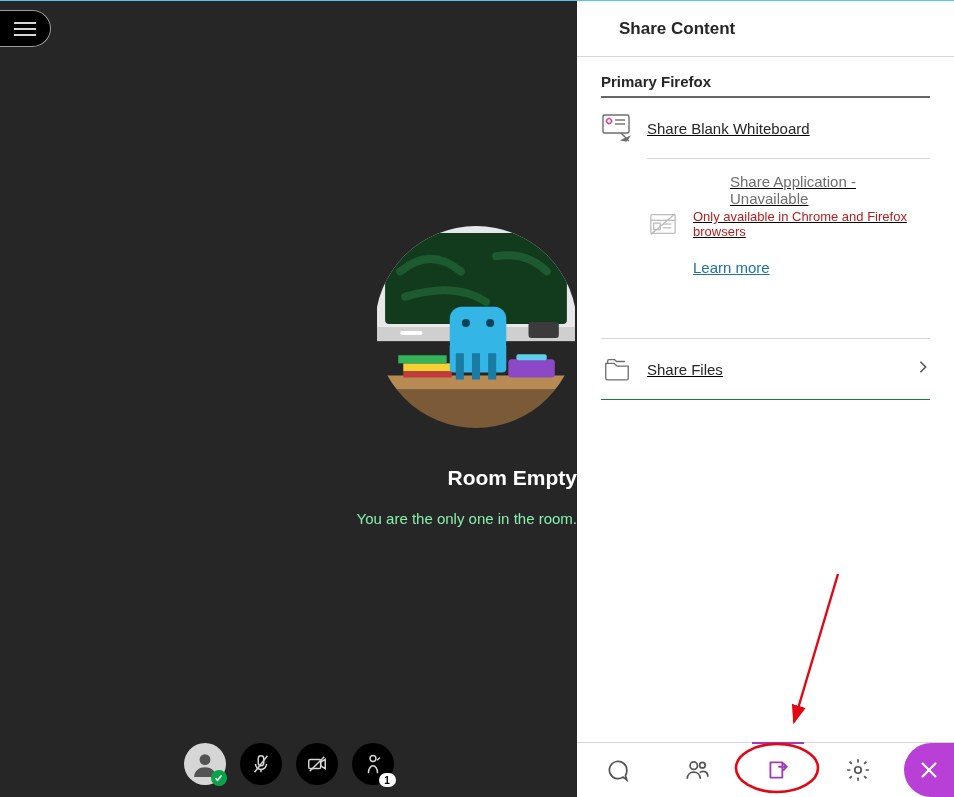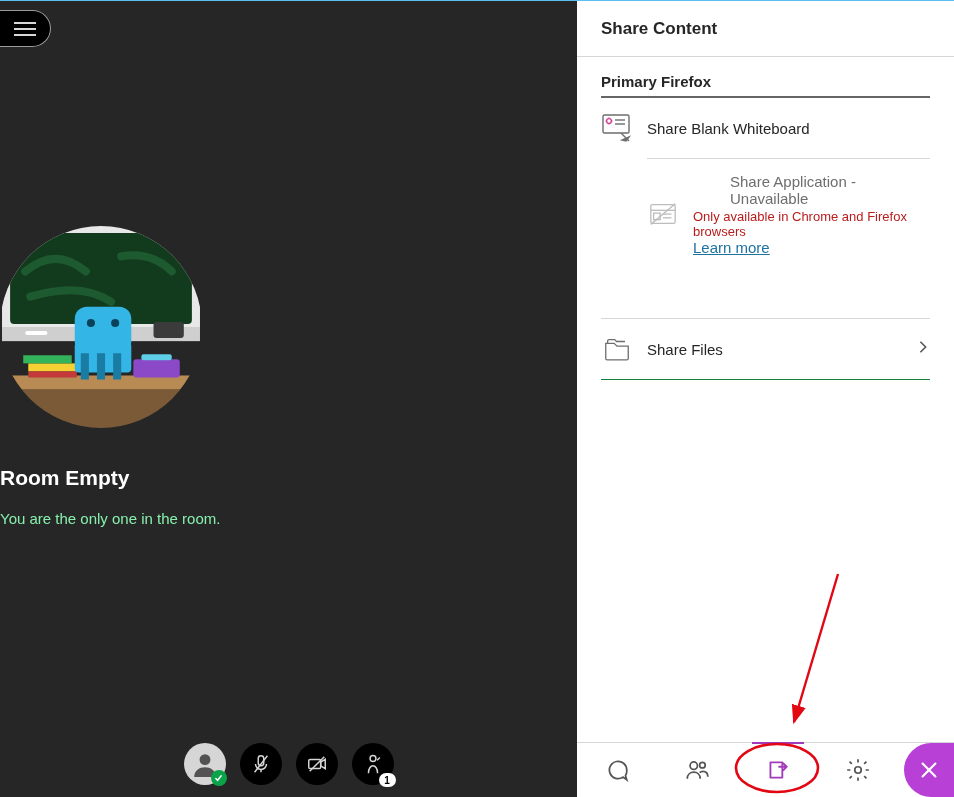--- a/index.html
+++ b/index.html
@@ -17,21 +17,21 @@
     height: 100%;
   }
   
   .main {
     flex: 0 0 577px;
     background: #262626;
     position: relative;
     color: #fff;
     display: flex;
     flex-direction: column;
-    align-items: flex-start;
+    align-items: flex-end;
     border-top: 1px solid #59c0f0;
   }
   .hamburger {
     position: absolute;
     top: 9px;
     left: 0;
     width: 51px;
     height: 37px;
     background: #000;
     border: 1px solid #9b9b9b;
@@ -119,21 +119,21 @@
   }
 
   
   .panel {
     flex: 1 1 auto;
     background: #fff;
     position: relative;
     border-top: 1px solid #59c0f0;
   }
   .panel-header {
-    padding: 18px 24px 17px;
+    padding: 18px 42px 17px;
     font-size: 17px;
     font-weight: 700;
     color: #262626;
     border-bottom: 1px solid #d6d6d6;
   }
   .section-label {
     padding: 16px 24px 6px;
     font-size: 15px;
     font-weight: 700;
     color: #262626;
@@ -142,20 +142,21 @@
     padding-left: 0;
     padding-right: 0;
   }
   .option-row {
     display: flex;
     align-items: center;
     gap: 14px;
     padding: 14px 0;
     margin: 0 24px;
     cursor: pointer;
+    text-decoration: underline;
   }
   .option-row + .option-row,
   .option-row.bordered { border-top: 1px solid #d6d6d6; }
   .option-row.bottom-border { border-bottom: 1px solid #15803d; margin-top: 47px; }
   .option-row.indent { margin-left: 70px; }
   .option-icon {
     width: 32px;
     height: 32px;
     flex: 0 0 32px;
     display: flex;
@@ -170,21 +171,21 @@
   .option-title.disabled { color: #6e6e6e; margin-left: 37px; }
   .option-sub {
     font-size: 13px;
     color: #b91c1c;
     margin-top: 2px;
   }
   .learn-link {
     font-size: 15px;
     color: #2073a1;
     text-decoration: underline;
-    margin-top: 0;
+    margin-top: 20px;
     display: inline-block;
   }
   .chevron {
     color: #666;
     flex: 0 0 auto;
   }
 
   
   .tabbar {
     position: absolute;

